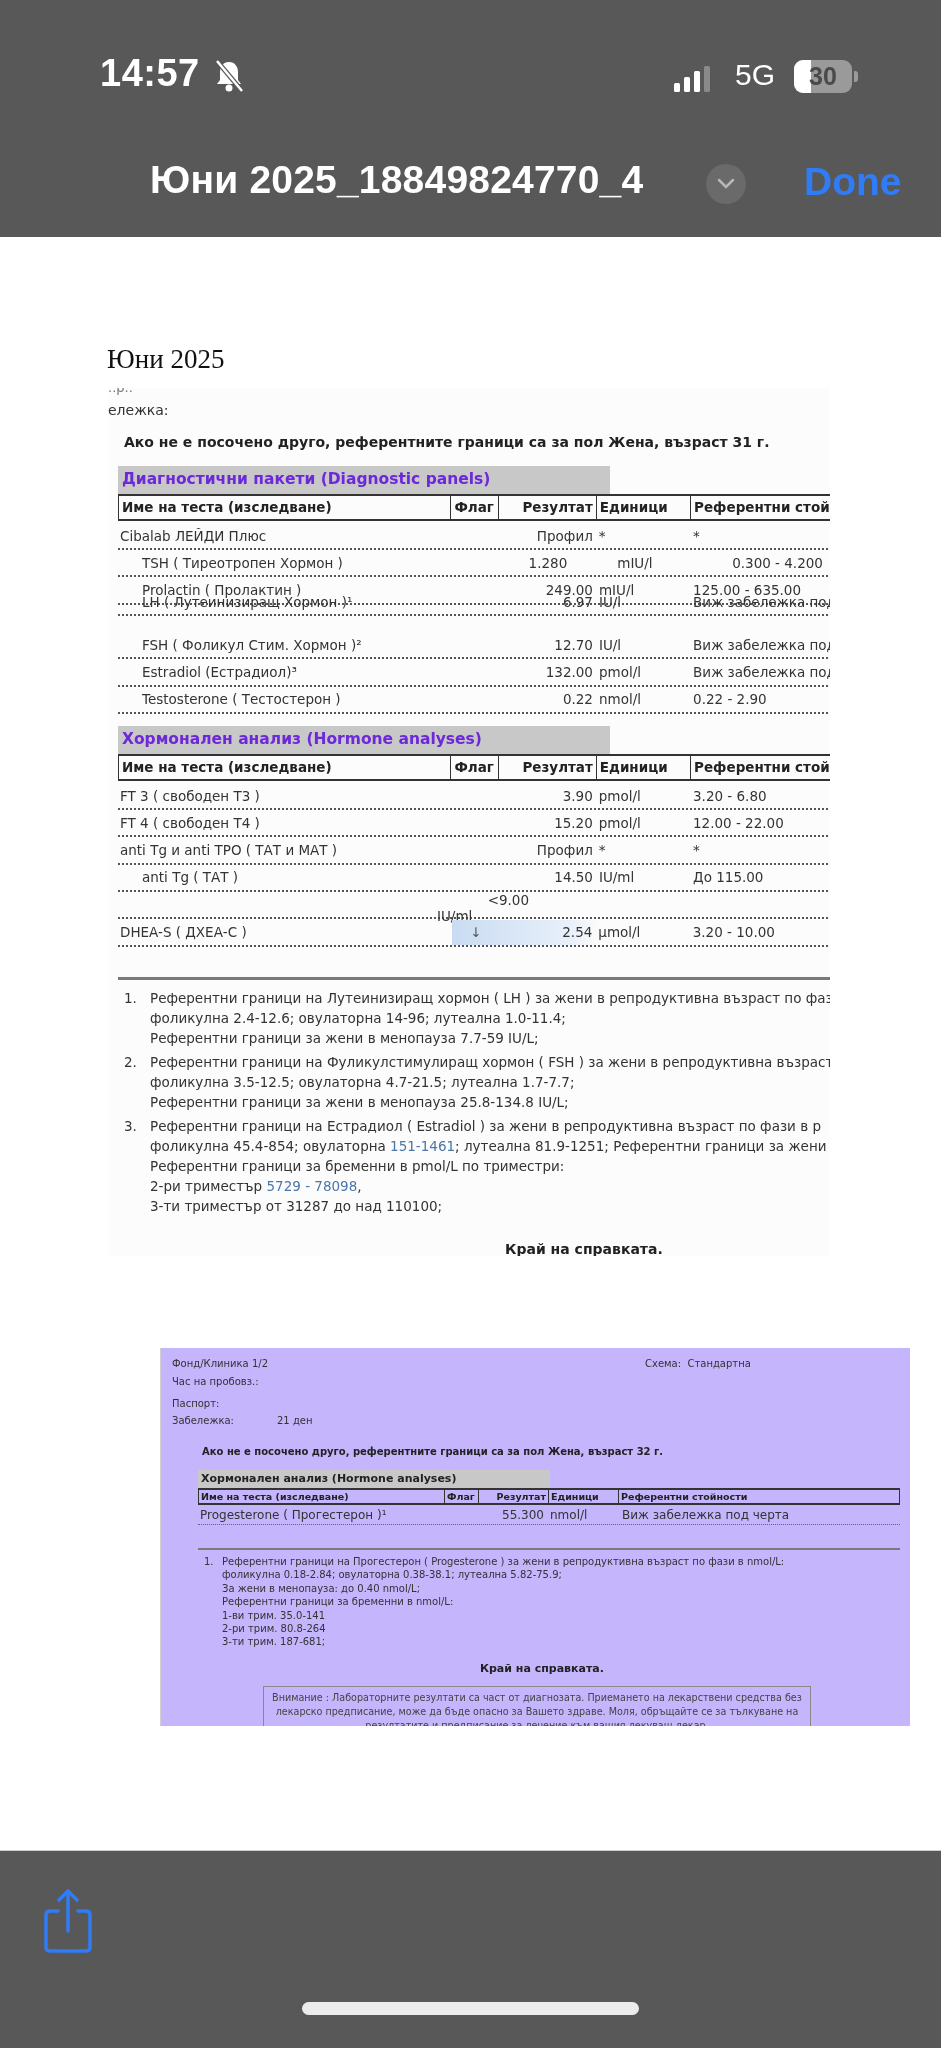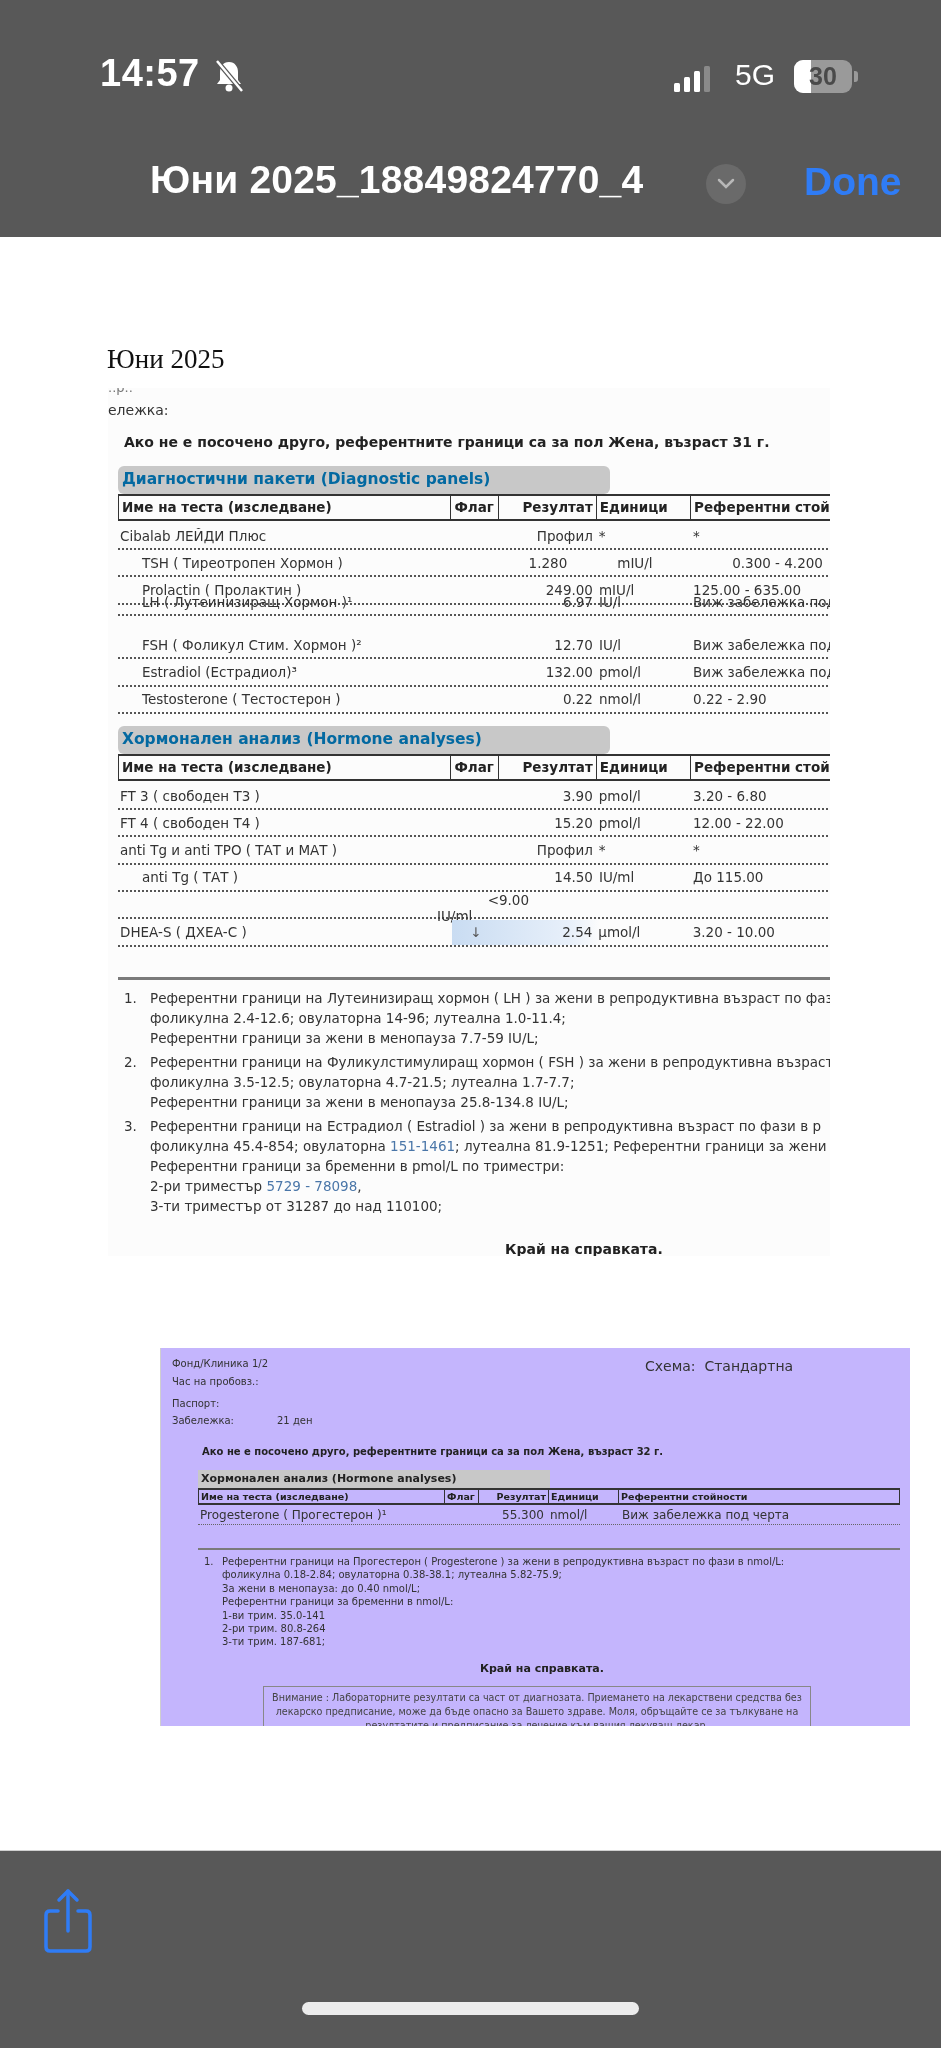--- a/index.html
+++ b/index.html
@@ -25,21 +25,21 @@
   .share-button { position: absolute; left: 40px; top: 1885px; width: 56px; height: 70px; cursor: pointer; }
   .home-indicator { position: absolute; left: 302px; top: 2002px; width: 337px; height: 13px; border-radius: 7px; background: #ececec; }
 
   
   .page-heading { position: absolute; left: 107px; top: 344px; font-family: "Liberation Serif", serif; font-size: 27px; color: #111; }
   .page1 { position: absolute; left: 108px; top: 388px; width: 722px; height: 868px; background: #fcfcfc; overflow: hidden; font-family: "DejaVu Sans", sans-serif; color: #333; }
   .cut-text { position: absolute; left: 0; top: -8px; font-size: 13px; color: #777; }
   .note-label { position: absolute; left: 0; top: 14px; font-size: 14px; color: #333; }
   .ref-note { position: absolute; left: 16px; top: 46px; font-size: 14px; font-weight: bold; color: #222; }
 
-  .section-head { position: absolute; left: 10px; width: 492px; height: 28px; background: #c8c8c8; font-weight: bold; font-size: 15.5px; color: #0369a1; padding: 4px 4px 0; border-radius: 6px; }
+  .section-head { position: absolute; left: 10px; width: 492px; height: 28px; background: #c8c8c8; font-weight: bold; font-size: 15.5px; color: #6d28d9; padding: 4px 4px 0; }
   .col-header { position: absolute; left: 10px; width: 730px; height: 27px; border-top: 2px solid #333; border-bottom: 2px solid #333; display: flex; font-weight: bold; font-size: 13.5px; color: #222; }
   .col-header span { padding: 3px 3px 0; border-right: 1px solid #333; height: 100%; white-space: nowrap; overflow: hidden; }
   .col-header span:first-child { border-left: 1px solid #333; }
   .c-name { width: 340px; }
   .c-flag { width: 48px; }
   .c-res  { width: 100px; text-align: right; }
   .c-unit { width: 96px; }
   .c-ref  { width: 160px; border-right: none !important; }
 
   .row { position: absolute; left: 10px; width: 730px; height: 27px; display: flex; align-items: center; font-size: 13.5px; color: #333; border-bottom: 2px dotted #555; white-space: nowrap; }
@@ -56,21 +56,21 @@
   .fn .num { display: inline-block; width: 26px; }
   .fn .body { position: absolute; left: 26px; top: 0; }
   .fn .link { color: #4a76a8; }
   .end-report { position: absolute; font-weight: bold; font-size: 14px; color: #222; }
 
   
   .page2 { position: absolute; left: 160px; top: 1348px; width: 750px; height: 378px; background: #c4b5fd; overflow: hidden; color: #333; font-family: "DejaVu Sans", sans-serif; }
   .page2 .vline { position: absolute; left: 0; top: 0; width: 1px; height: 378px; background: #cfcfcf; }
   .p2-meta { position: absolute; left: 12px; font-size: 10px; color: #333; }
   .p2-meta .val { position: absolute; left: 105px; top: 0; white-space: nowrap; }
-  .p2-schema { position: absolute; left: 485px; top: 10px; font-size: 14px; color: #333; white-space: nowrap; }
+  .p2-schema { position: absolute; left: 485px; top: 10px; font-size: 10px; color: #333; white-space: nowrap; }
   .p2-ref { position: absolute; left: 42px; top: 98px; font-size: 10px; font-weight: bold; color: #222; }
   .p2-section { position: absolute; left: 38px; top: 122px; width: 352px; height: 18px; background: #c8c8c8; font-weight: bold; font-size: 11px; color: #222; padding: 2px 3px 0; }
   .p2-header { position: absolute; left: 38px; top: 140px; width: 702px; height: 17px; border: 1px solid #333; border-width: 2px 1px 2px 1px; display: flex; font-size: 9.5px; font-weight: bold; color: #222; }
   .p2-header span { border-right: 1px solid #333; padding: 1px 2px 0; white-space: nowrap; }
   .p2-header span:last-child { border-right: none; }
   .p2-row { position: absolute; left: 38px; top: 160px; width: 702px; height: 17px; display: flex; font-size: 12px; color: #333; border-bottom: 1px dotted #666; white-space: nowrap; }
   .p2-divider { position: absolute; left: 38px; top: 200px; width: 702px; height: 2px; background: #7a7a7a; }
   .p2-fn { position: absolute; left: 44px; top: 207px; font-size: 10px; line-height: 13.4px; color: #333; white-space: nowrap; }
   .p2-fn .num { position: absolute; left: 0; top: 0; }
   .p2-fn .body { position: absolute; left: 18px; top: 0; }

